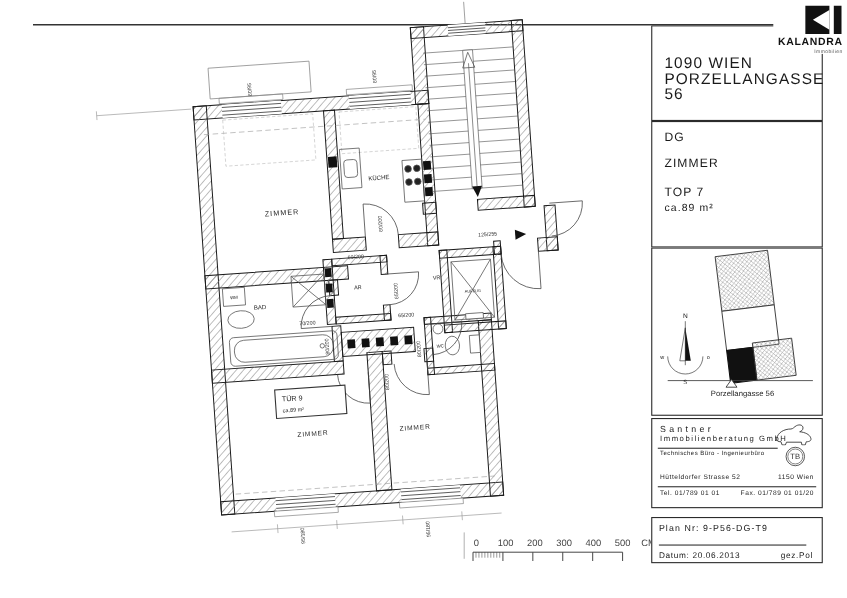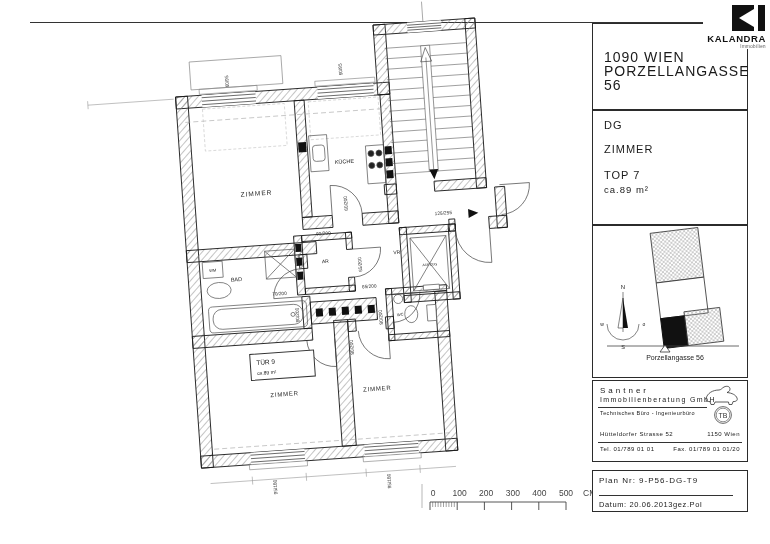--- a/index.html
+++ b/index.html
@@ -20,21 +20,21 @@
   .site{top:225px;height:153px;padding:0;}
   
   .firm{top:380px;height:82px;font-size:6px;}
   .firm .inner{position:relative;width:100%;height:100%;text-decoration:underline;}
   .f-abs{position:absolute;white-space:nowrap;}
   .rule{position:absolute;left:5px;right:5px;border-top:1px solid #333;}
   
   .pnr{top:470px;height:42px;padding:5px 8px 0 6px;}
   .pnr .nr{font-size:8px;letter-spacing:1px;border-bottom:1px solid #333;
            padding:0 2px 10px 0;width:132px;}
-  .pnr .row{display:flex;justify-content:flex-start;font-size:7.5px;
+  .pnr .row{display:flex;justify-content:space-between;font-size:7.5px;
             letter-spacing:.6px;margin-top:4px;}
   
   .logo{position:absolute;right:4px;top:5px;z-index:3;display:flex;flex-direction:column;
         align-items:flex-end;background:#fff;padding-left:4px;}
   .logo .brand{font-size:9.5px;font-weight:bold;letter-spacing:.6px;color:#111;margin-top:2px;}
   .logo .sub{font-size:4.5px;color:#555;letter-spacing:.4px;}
 </style>
 </head>
 <body>
 

